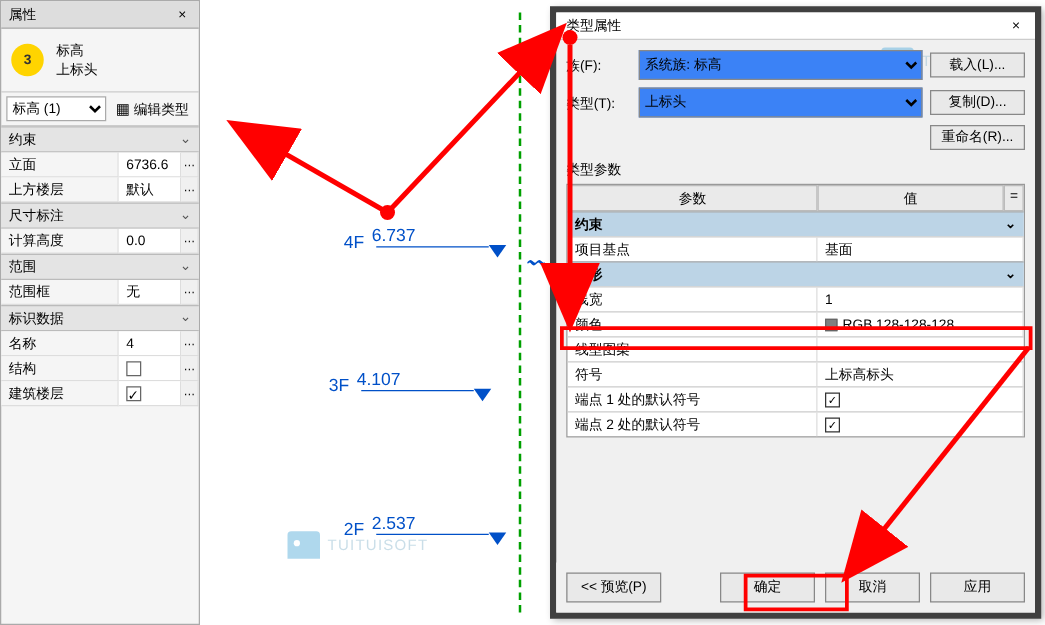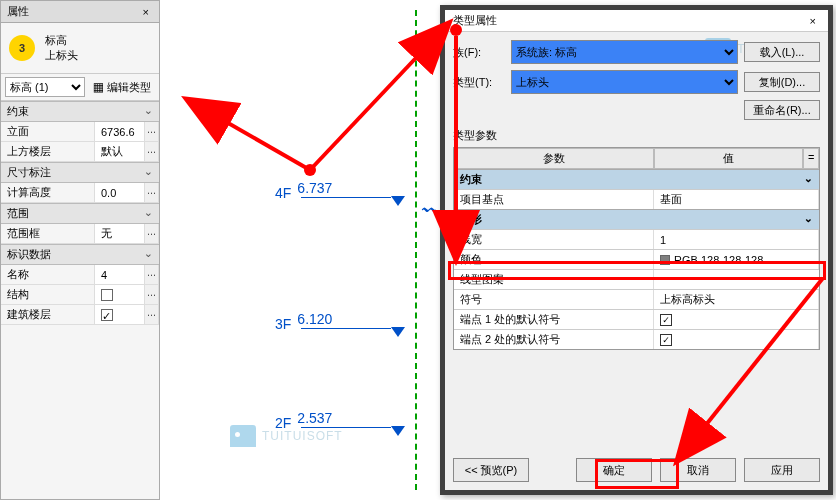--- a/index.html
+++ b/index.html
@@ -140,24 +140,24 @@
       <div class="level" style="left: 75px; top: 180px;">
         <span class="lbl">4F</span>
   <div style="display:flex;flex-direction:column;align-items:flex-start;">
           <span class="num">6.737</span>
           <div style="display:flex;align-items:flex-end;">
             <div class="line"></div>
             <div class="tri"></div>
           </div>
         </div>
       </div>
-      <div class="level" style="left: 75px; top: 295px; margin-top: 16px;">
+      <div class="level" style="left: 63px; top: 295px;">
         <span class="lbl">3F</span>
   <div style="display:flex;flex-direction:column;align-items:flex-start;">
-          <span class="num">6.120</span>
+          <span class="num">4.107</span>
           <div style="display:flex;align-items:flex-end;">
             <div class="line"></div>
             <div class="tri"></div>
           </div>
         </div>
       </div>
       <div class="level" style="left: 75px; top: 410px;">
         <span class="lbl">2F</span>
   <div style="display:flex;flex-direction:column;align-items:flex-start;">
           <span class="num">2.537</span>

